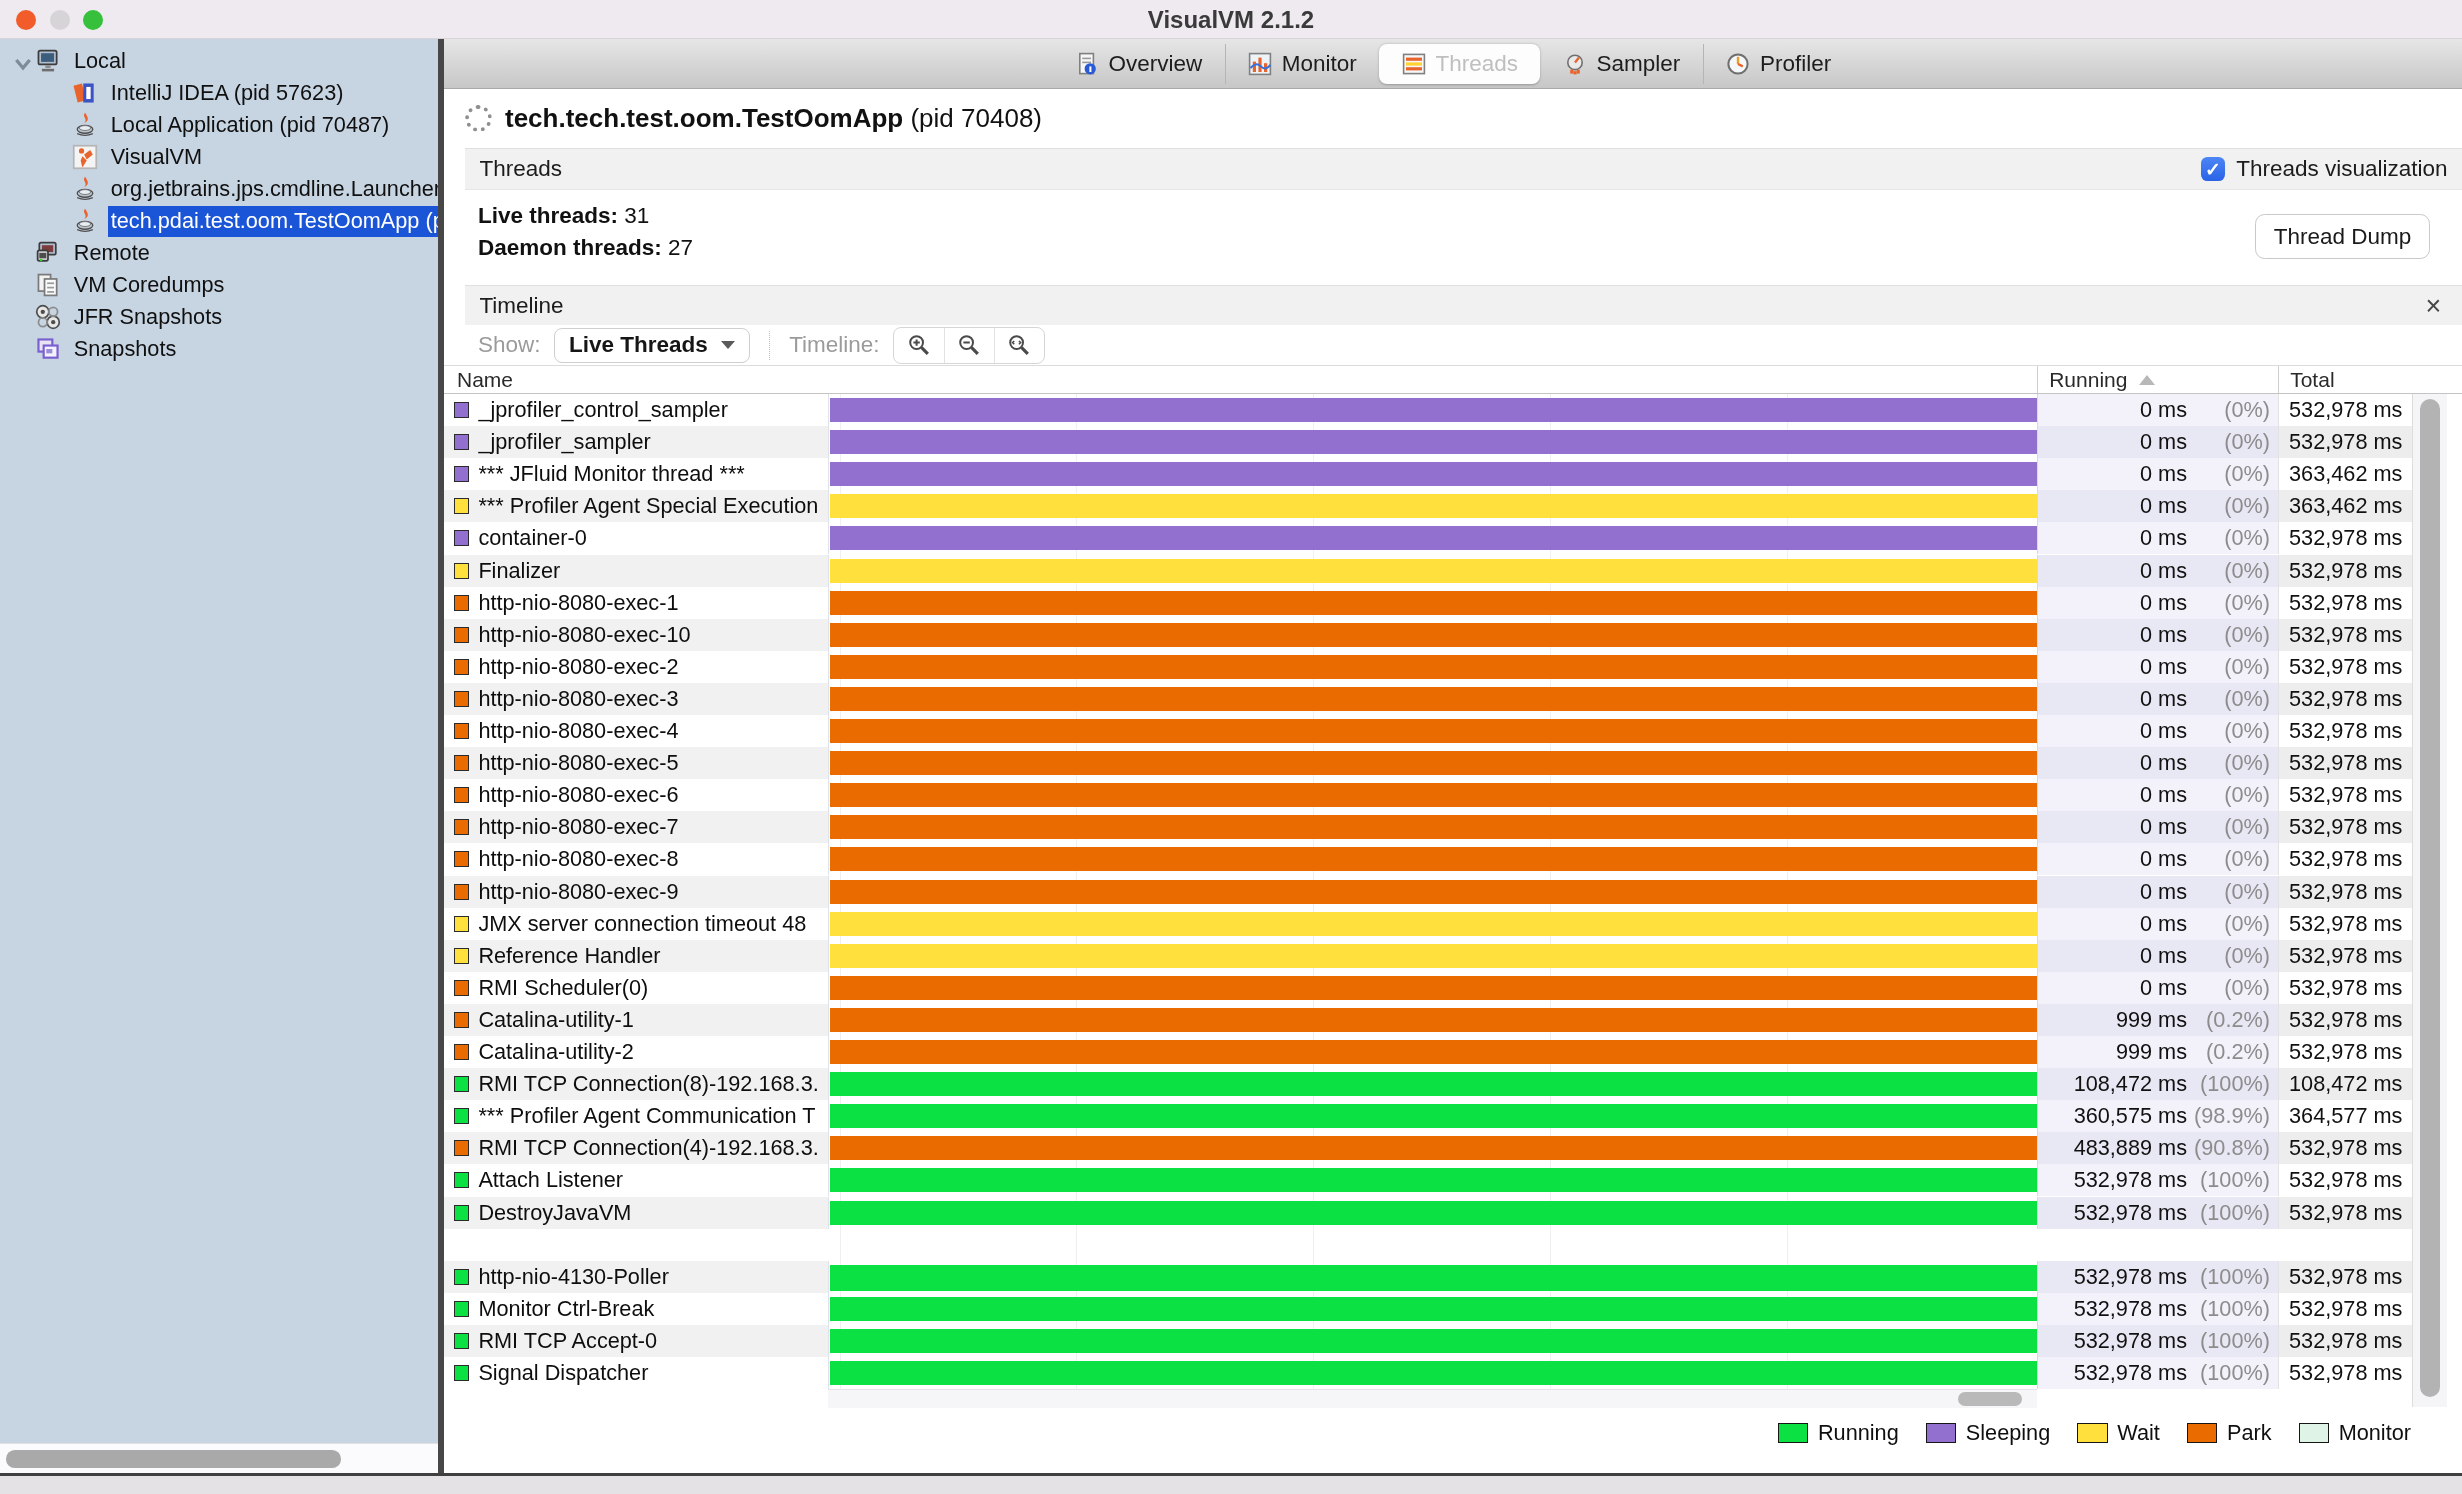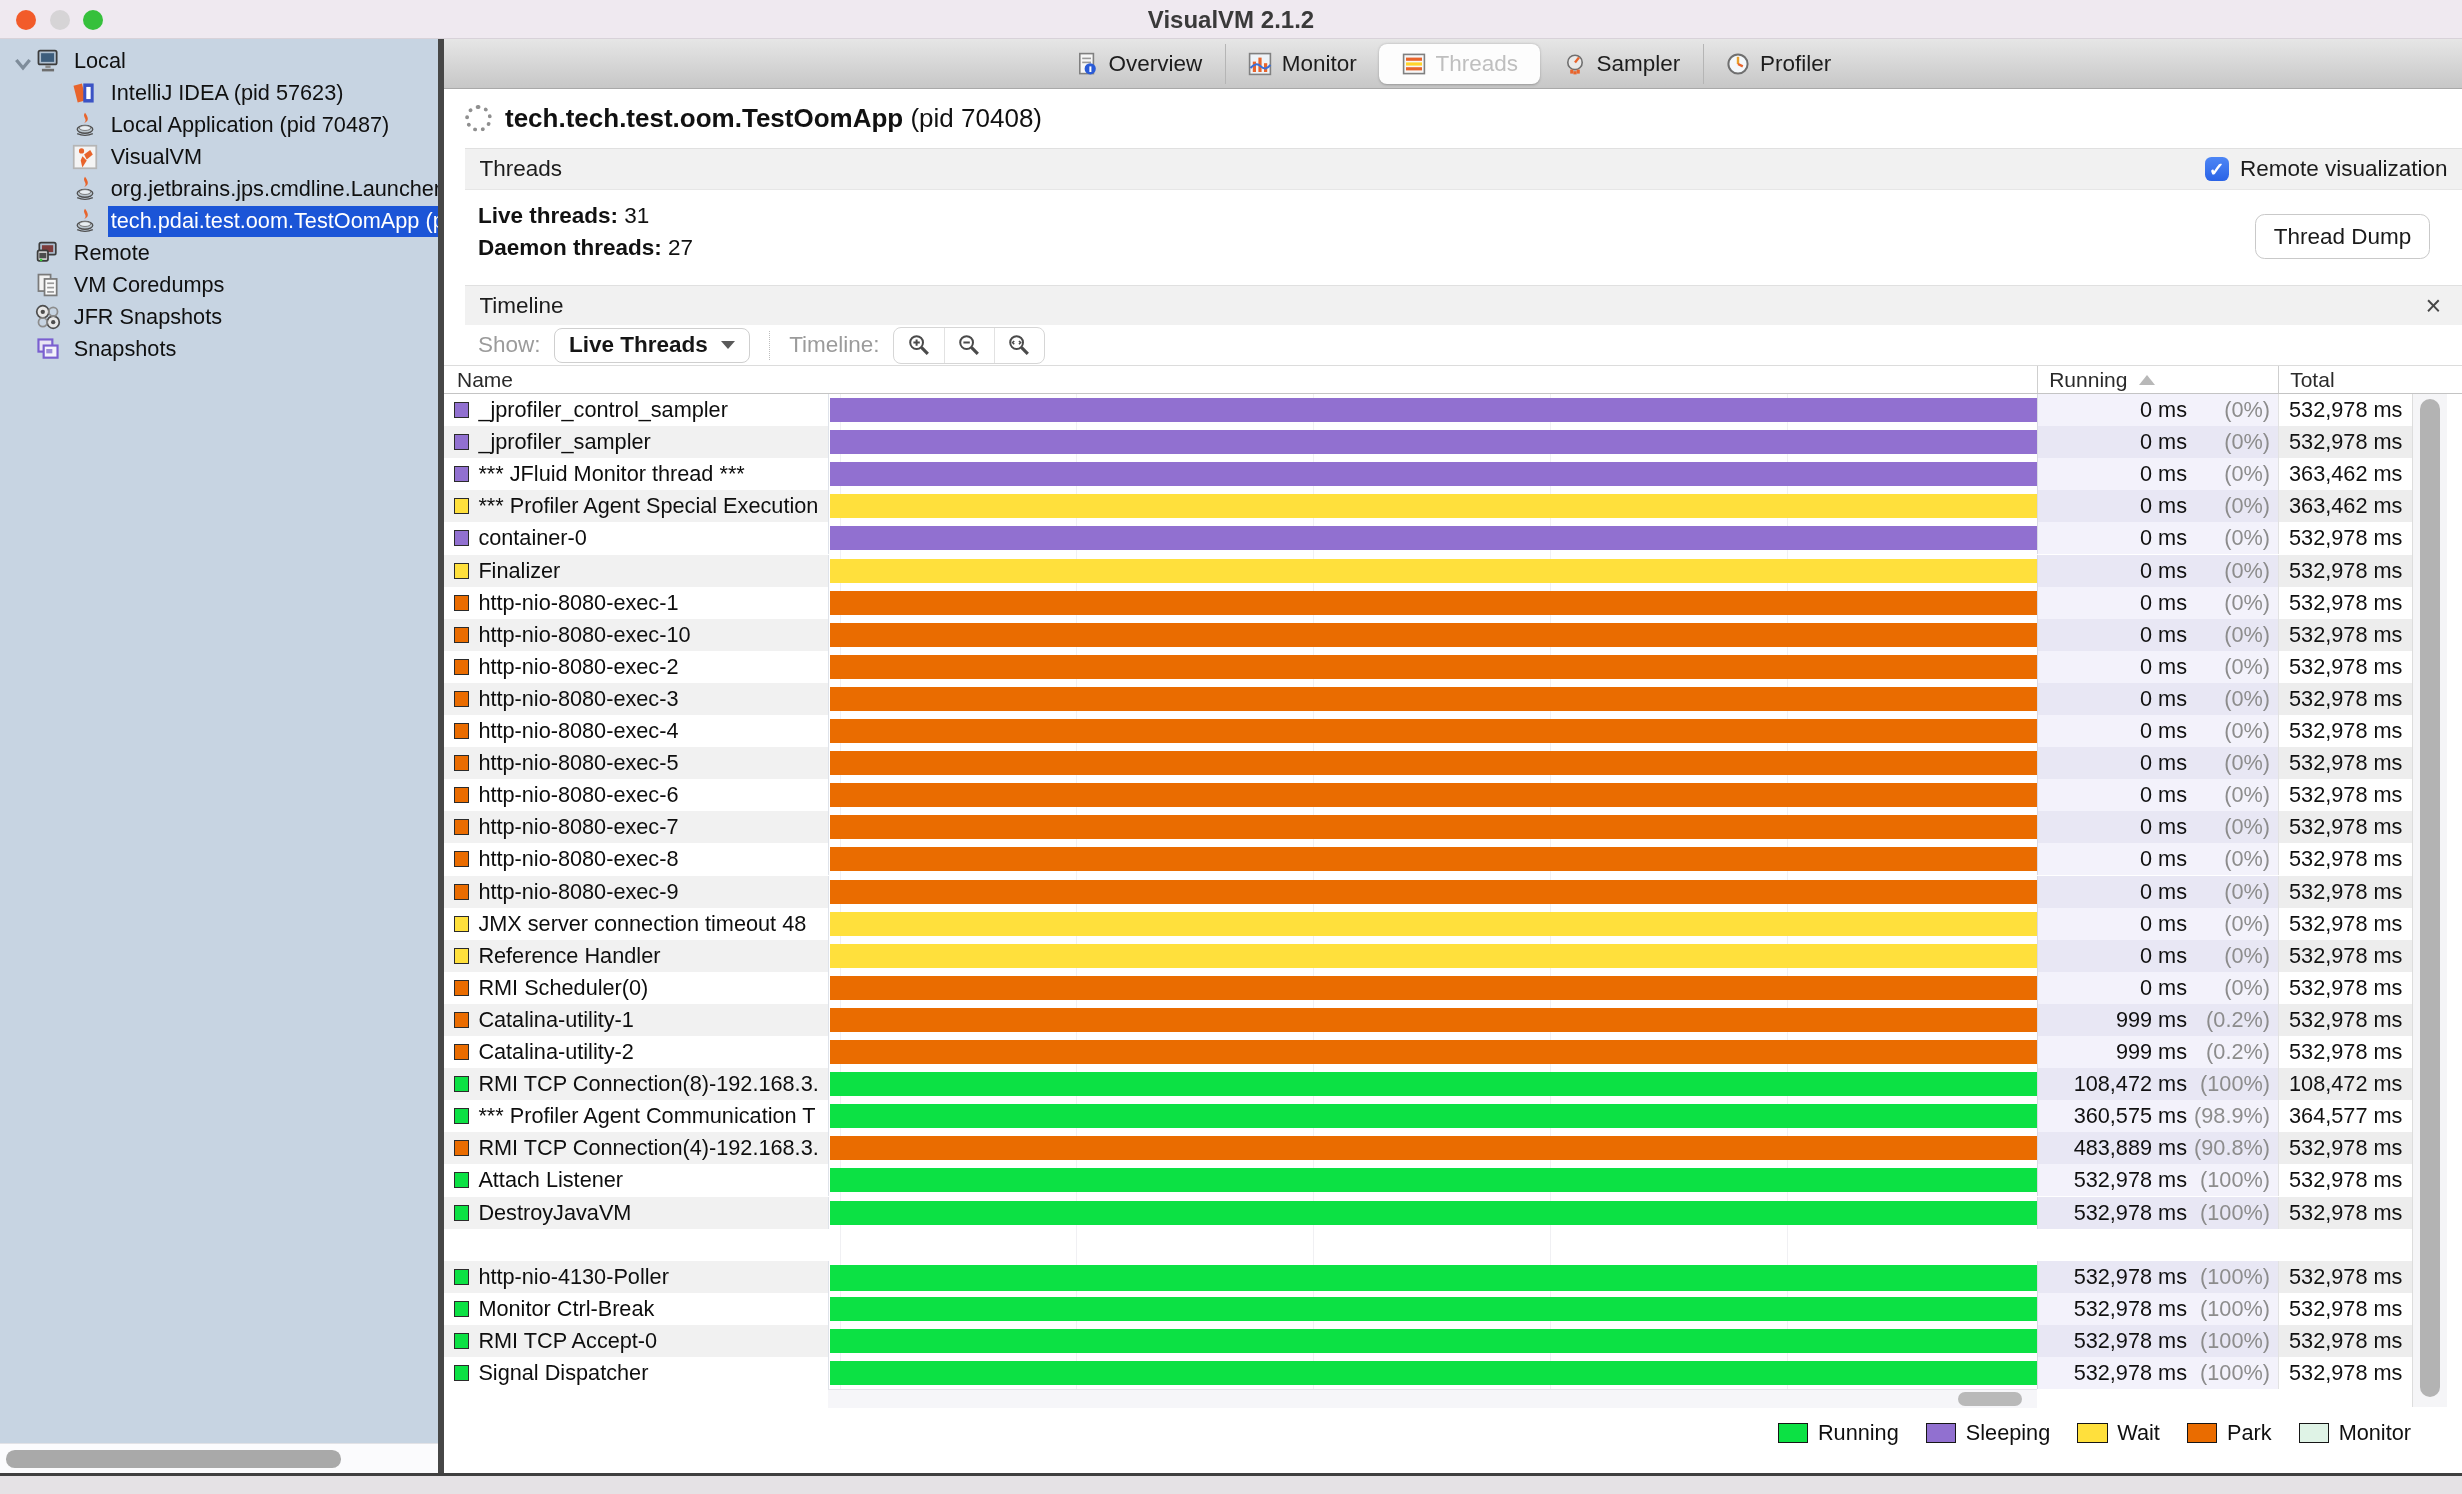--- a/index.html
+++ b/index.html
@@ -313,21 +313,21 @@
 
     <div class="app-header">
       <div class="spinner"></div>
       <div class="app-title"><b>tech.tech.test.oom.TestOomApp</b><span class="pid"> (pid 70408)</span></div>
     </div>
 
     <div class="section-bar bar-threads">
       <span>Threads</span>
       <span class="cb-group">
         <span class="checkbox">✓</span>
-        <span>Remote visualization</span>
+        <span>Threads visualization</span>
       </span>
     </div>
 
     <div class="info-area">
       <div class="info-lines">
         <div><b>Live threads:</b> <span>31</span></div>
         <div><b>Daemon threads:</b> <span>27</span></div>
       </div>
       <div class="dump-btn">Thread Dump</div>
     </div>

